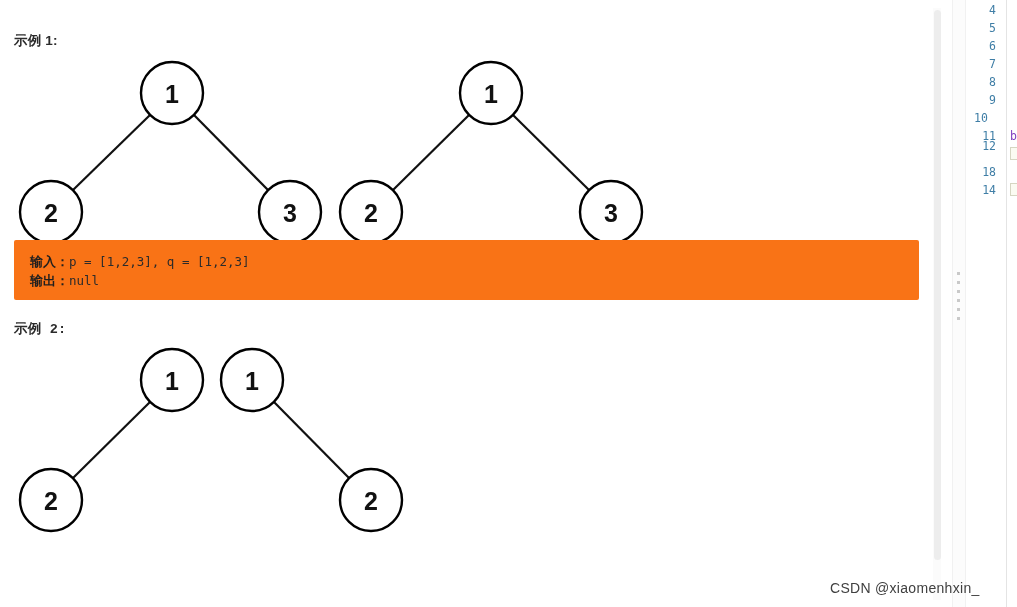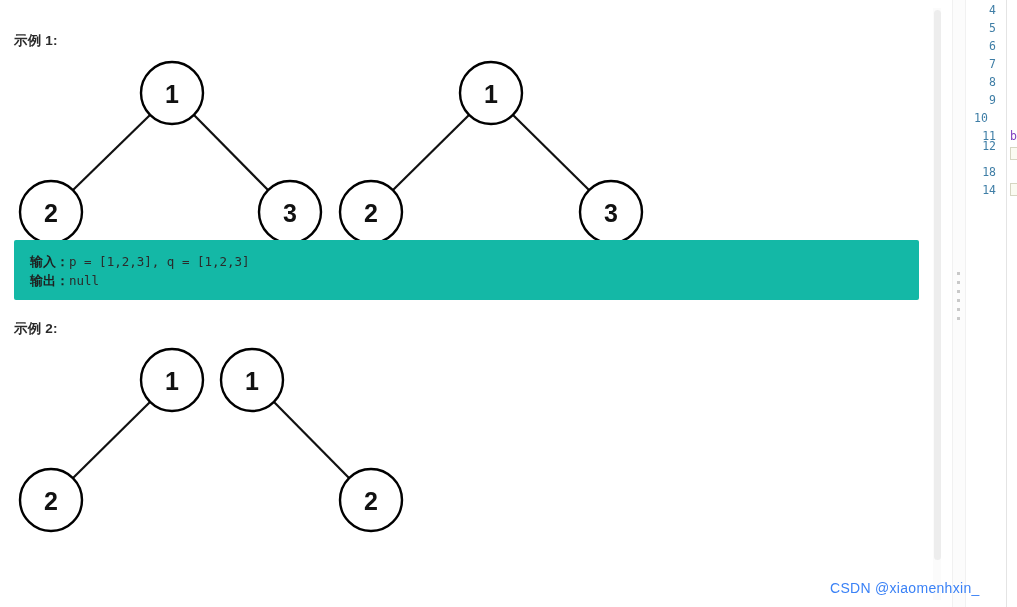--- a/index.html
+++ b/index.html
@@ -34,21 +34,21 @@
 
   .example-label {
     position: absolute;
     font-size: 13.5px;
     font-weight: bold;
     color: #2b2b2b;
     letter-spacing: 0.2px;
     white-space: nowrap;
   }
   .example-label.ex1 { left: 14px; top: 32px; }
-  .example-label.ex2 { left: 14px; top: 320px; }
+  .example-label.ex2 { left: 14px; top: 320px; font-family: Liberation Mono, monospace; }
 
   
   .tree-canvas {
     position: absolute;
     left: 0;
   }
   .tree-canvas.block1 { top: 55px; width: 934px; height: 190px; }
   .tree-canvas.block2 { top: 343px; width: 934px; height: 190px; }
 
   .node-circle {
@@ -68,21 +68,21 @@
     stroke: #111111;
     stroke-width: 2.2;
     fill: none;
   }
 
   
   .io-block {
     position: absolute;
     left: 14px;
     width: 905px;
-    background: #14b8a6;
+    background: #f97316;
     border-radius: 2px;
     box-sizing: border-box;
     padding: 12px 16px 13px 16px;
   }
   .io-block.b1 { top: 240px; height: 60px; }
   .io-block.b2 { top: 528px; height: 60px; }
 
   .io-line {
     font-family: "DejaVu Sans Mono", "Liberation Mono", monospace;
     font-size: 12.5px;
@@ -187,21 +187,21 @@
     box-sizing: border-box;
   }
 
   
   .watermark {
     position: absolute;
     left: 830px;
     top: 580px;
     font-family: "Liberation Sans", "DejaVu Sans", sans-serif;
     font-size: 14px;
-    color: #3b82f6;
+    color: #404040;
     white-space: nowrap;
     letter-spacing: 0.3px;
   }
 </style>
 </head>
 <body>
 
 <div class="page">
 
   <div class="article">

